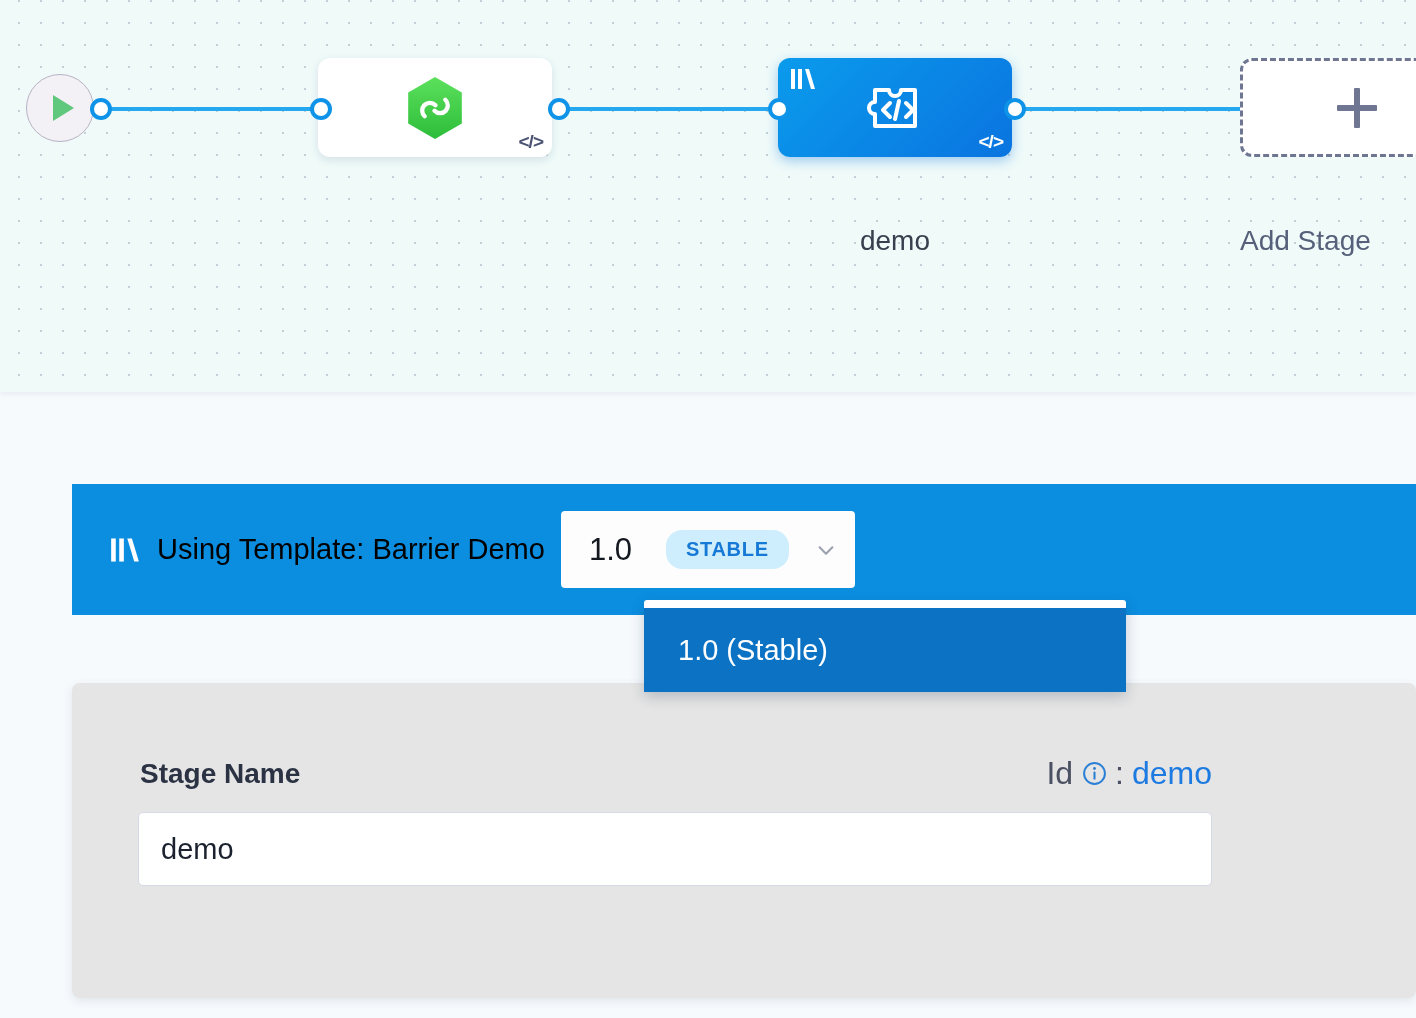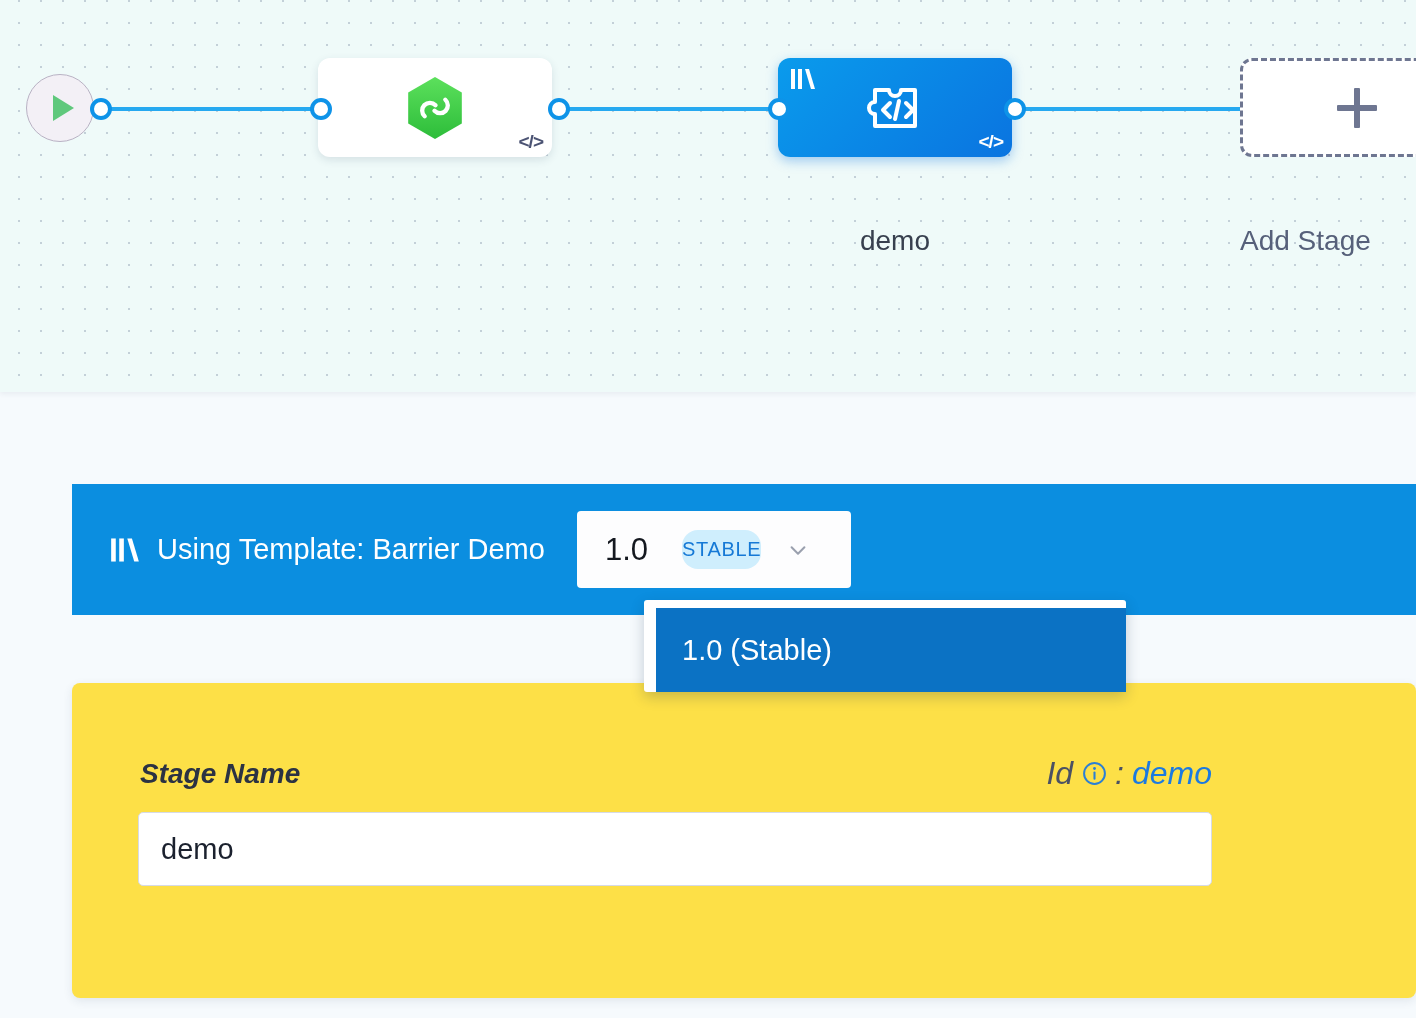--- a/index.html
+++ b/index.html
@@ -207,47 +207,47 @@
     padding-left: 38px;
     box-sizing: border-box;
   }
   #banner-ribbon-icon {
     width: 30px;
     height: 26px;
     margin-right: 17px;
     flex: 0 0 auto;
   }
   #banner-label {
-    color: #ffffff;
+    color: #000000;
     font-size: 29px;
     white-space: nowrap;
-    margin-right: 32px;
+    margin-right: 16px;
   }
   #version-selector {
     background: #fdfdfe;
     border-radius: 4px;
     height: 77px;
     display: flex;
     align-items: center;
     padding: 0 18px 0 28px;
     min-width: 274px;
     box-sizing: border-box;
   }
   #version-number {
     font-size: 31px;
     color: #14181f;
     margin-right: 34px;
   }
   #version-status-badge {
     background: #cfeefd;
     color: #1679d6;
     font-size: 20px;
-    font-weight: normal;
+    font-weight: bold;
     letter-spacing: 0.7px;
-    padding: 8px 0;
+    padding: 8px 20px;
     border-radius: 16px;
     margin-right: 26px;
   }
   #version-chevron-icon {
     width: 22px;
     height: 22px;
   }
 
   
   #version-dropdown {
@@ -258,42 +258,40 @@
     background: #ffffff;
     border-radius: 3px;
     box-shadow: 0 5px 14px rgba(20,40,70,0.22);
     padding: 8px 0 0 0;
     z-index: 30;
   }
   .dropdown-option {
     height: 84px;
     display: flex;
     align-items: center;
-    padding-left: 26px;
+    padding-left: 34px;
     font-size: 29px;
     box-sizing: border-box;
-    margin-left: 12px;
   }
   .dropdown-option.is-selected {
     background: #0b72c4;
     color: #ffffff;
   }
 
   
   #stage-detail-card {
     position: absolute;
     left: 72px;
     top: 683px;
     width: 1344px;
     height: 315px;
-    background: #fde047;
+    background: #e5e5e5;
     border-radius: 8px;
     box-shadow: 0 3px 10px rgba(40,60,90,0.10);
     box-sizing: border-box;
-    font-style: italic;
   }
   #stage-name-row {
     position: absolute;
     left: 68px;
     top: 72px;
     width: 1072px;
     display: flex;
     align-items: center;
     justify-content: space-between;
   }

